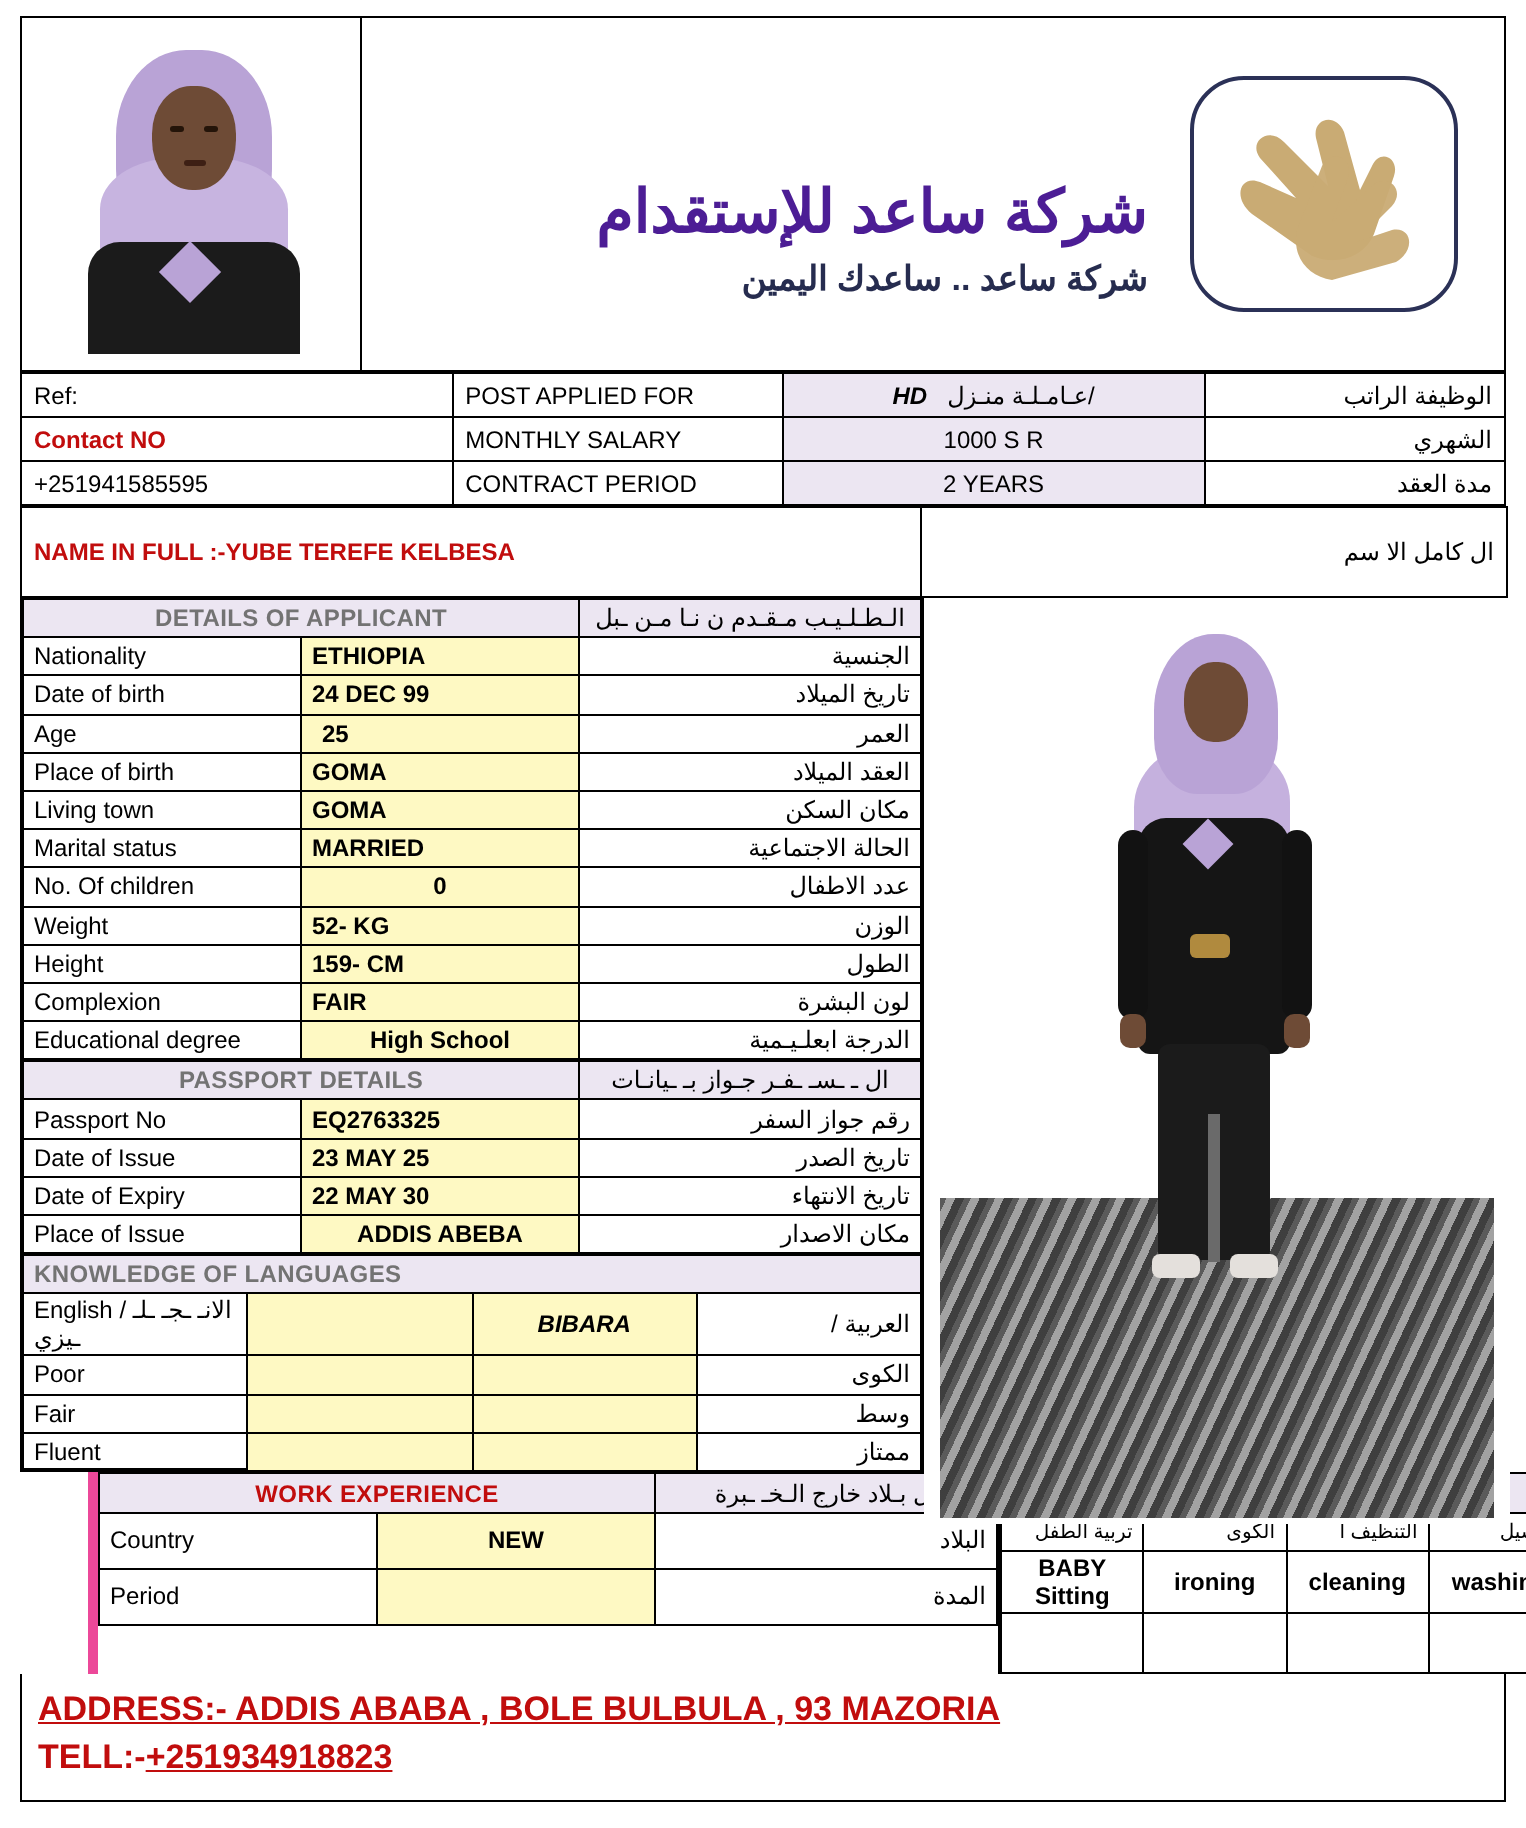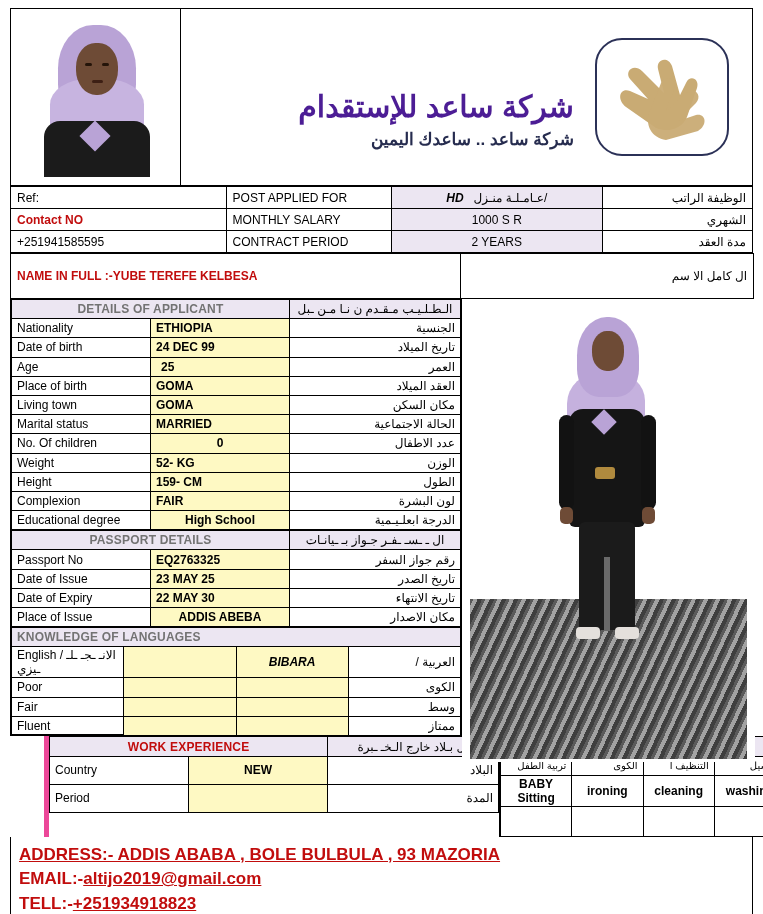--- a/index.html
+++ b/index.html
@@ -570,20 +570,17 @@
           <td></td>
         </tr>
       </tbody>
         </table>
     </div>
   </div>
 
   <div class="footer">
     <div class="underline-plain">ADDRESS:- ADDIS ABABA ,  BOLE  BULBULA , 93 MAZORIA</div>
     <div>
-      <span>EMAIL:-</span><span class="u">altijo2019@gmail.com</span>
-    </div>
-    <div>
       <span>TELL:-</span><span class="u">+251934918823</span>
     </div>
   </div>
 
 </div>
 
 </body></html>

